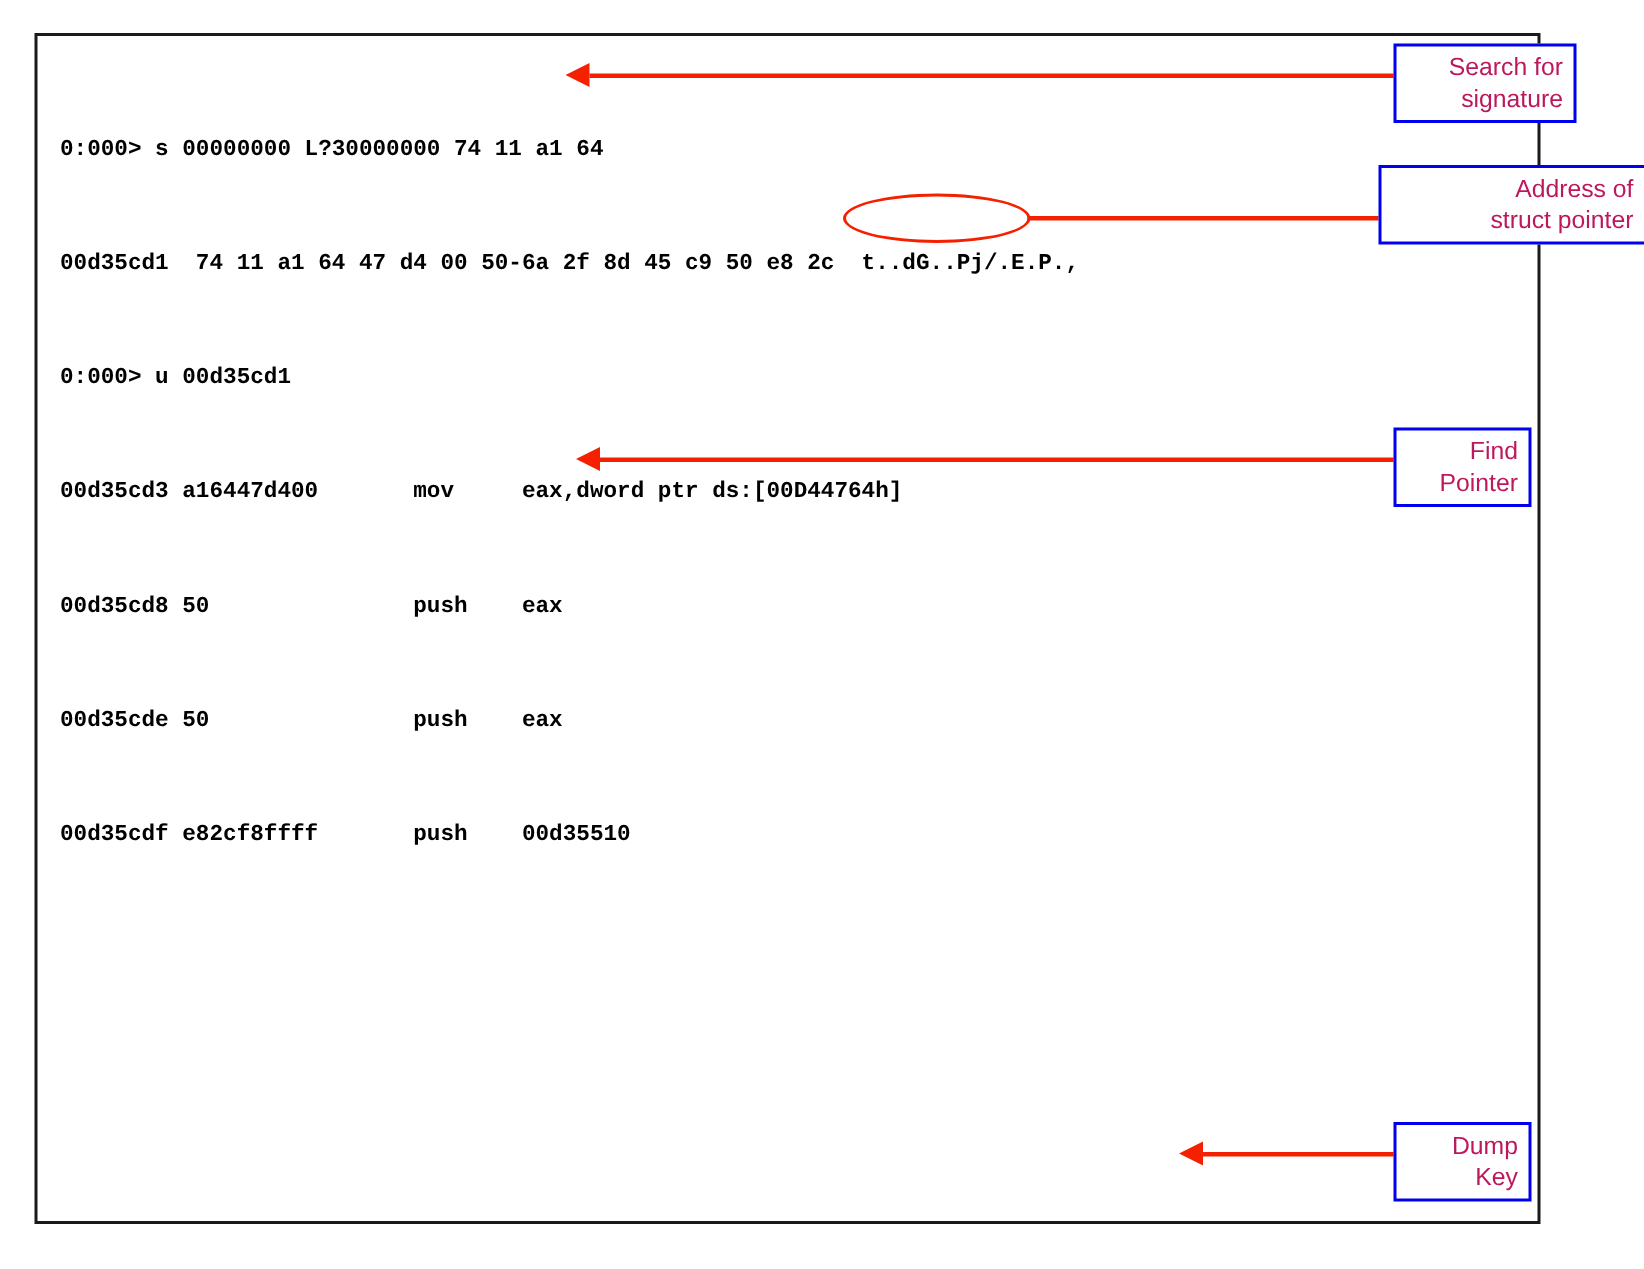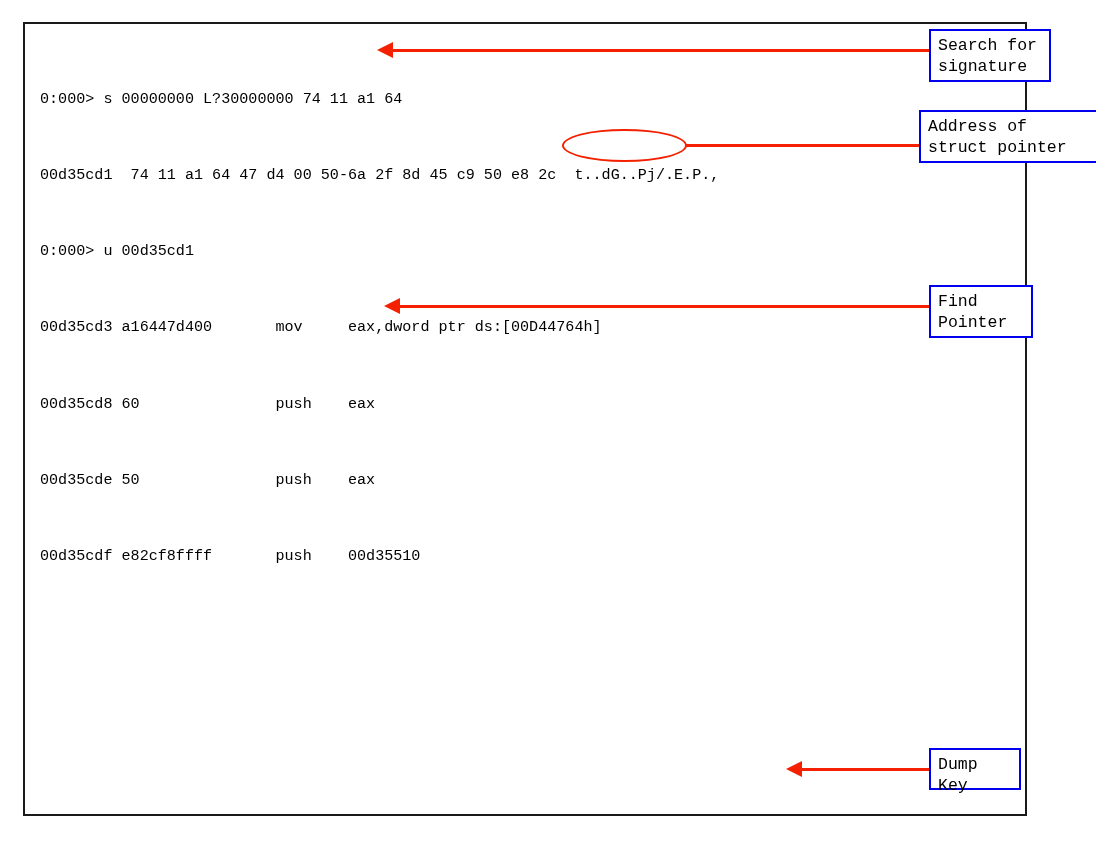--- a/index.html
+++ b/index.html
@@ -44,33 +44,34 @@
     font-family: "Liberation Mono", "DejaVu Sans Mono", monospace;
     font-size: 15.1px;
     line-height: 25.4px;
     color: #000000;
     white-space: pre;
     letter-spacing: 0px;
   }
   .line {
     white-space: pre;
     height: 25.4px;
+    font-weight: bold;
   }
 
   
   .callout {
     position: absolute;
     border: 2px solid #0000ee;
     background: #ffffff;
     box-sizing: border-box;
-    text-align: left;
-    font-family: Liberation Mono, monospace;
+    text-align: right;
+    font-family: Liberation Sans, sans-serif;
     font-size: 16.5px;
     line-height: 21px;
-    color: #000000;
+    color: #be185d;
     padding: 4px 7px 5px 7px;
     white-space: pre-line;
   }
 
   
   .arrow-line {
     position: absolute;
     height: 3px;
     background: #f42000;
   }
@@ -97,21 +98,21 @@
 
 <div id="stage">
 
   <div class="console-frame"></div>
 
   <div class="terminal">
     <div class="line">0:000&gt; s 00000000 L?30000000 74 11 a1 64</div>
     <div class="line">00d35cd1  74 11 a1 64 47 d4 00 50-6a 2f 8d 45 c9 50 e8 2c  t..dG..Pj/.E.P.,</div>
     <div class="line">0:000&gt; u 00d35cd1</div>
     <div class="line">00d35cd3 a16447d400       mov     eax,dword ptr ds:[00D44764h]</div>
-    <div class="line">00d35cd8 60               push    eax</div>
+    <div class="line">00d35cd8 50               push    eax</div>
     <div class="line">00d35cde 50               push    eax</div>
     <div class="line">00d35cdf e82cf8ffff       push    00d35510</div>
     
     
     
     
     
     
     
     
@@ -137,21 +138,21 @@
   <div class="callout" style="left:929px; top:29px; width:122px; height:53px;">Search for
 signature</div>
 
   <div class="ellipse-highlight" style="left:562px; top:129px; width:125px; height:33px;"></div>
   <div class="arrow-line" style="left:685px; top:144px; width:235px;"></div>
   <div class="callout" style="left:919px; top:110px; width:179px; height:53px;">Address of
 struct pointer</div>
 
   <div class="arrow-line" style="left:400px; top:305px; width:531px;"></div>
   <div class="arrow-head" style="left:384px; top:298px;"></div>
-  <div class="callout" style="left:929px; top:285px; width:104px; height:53px;">Find
+  <div class="callout" style="left:929px; top:285px; width:92px; height:53px;">Find
 Pointer</div>
 
   <div class="arrow-line" style="left:802px; top:768px; width:129px;"></div>
   <div class="arrow-head" style="left:786px; top:761px;"></div>
-  <div class="callout" style="left:929px; top:748px; width:92px; height:42px;">Dump
+  <div class="callout" style="left:929px; top:748px; width:92px; height:53px;">Dump
 Key</div>
 
 </div>
 
 </body></html>

